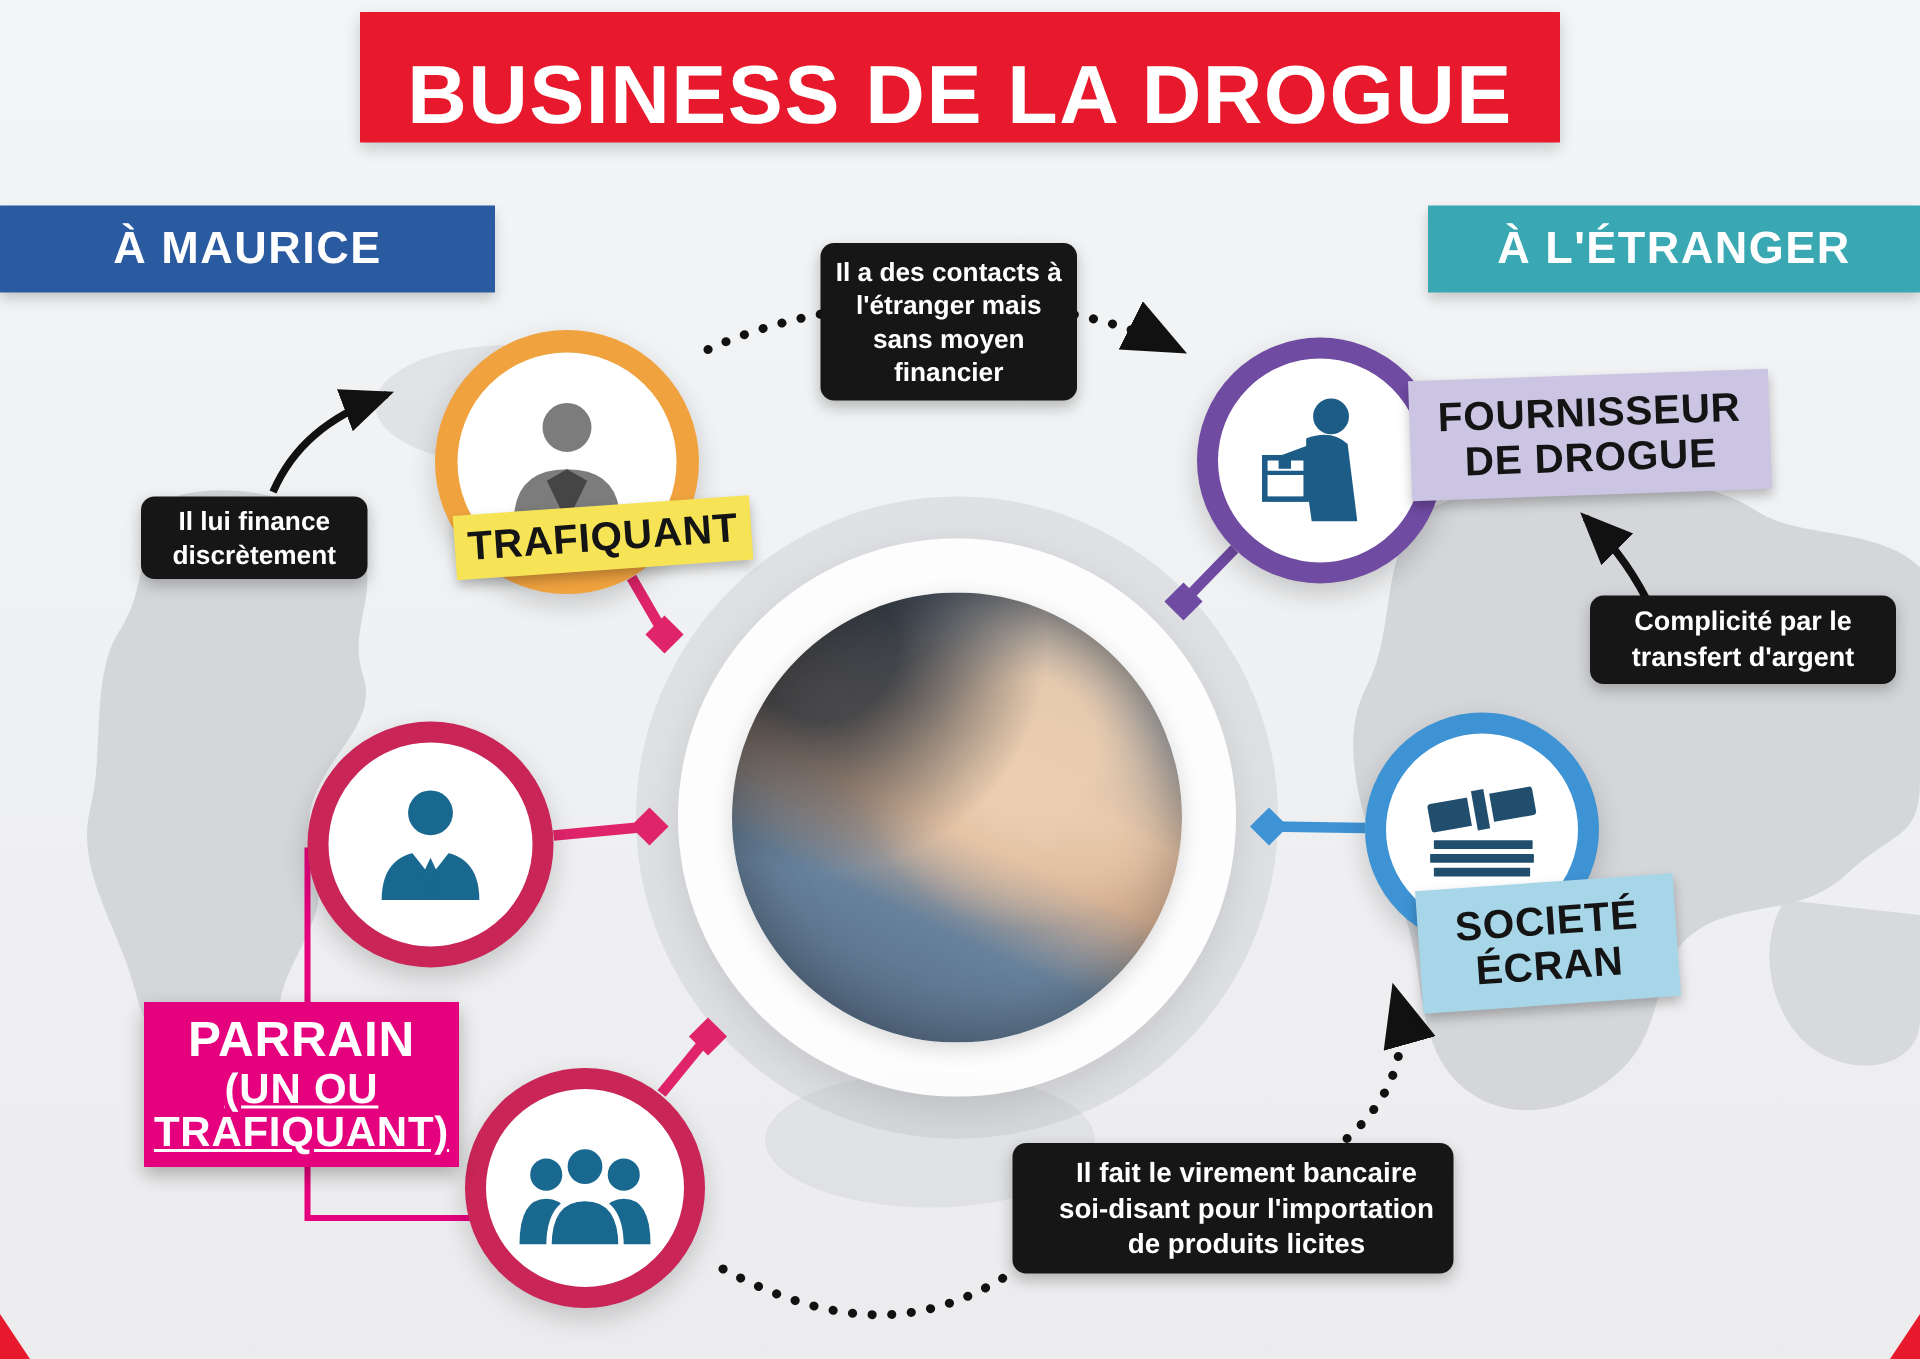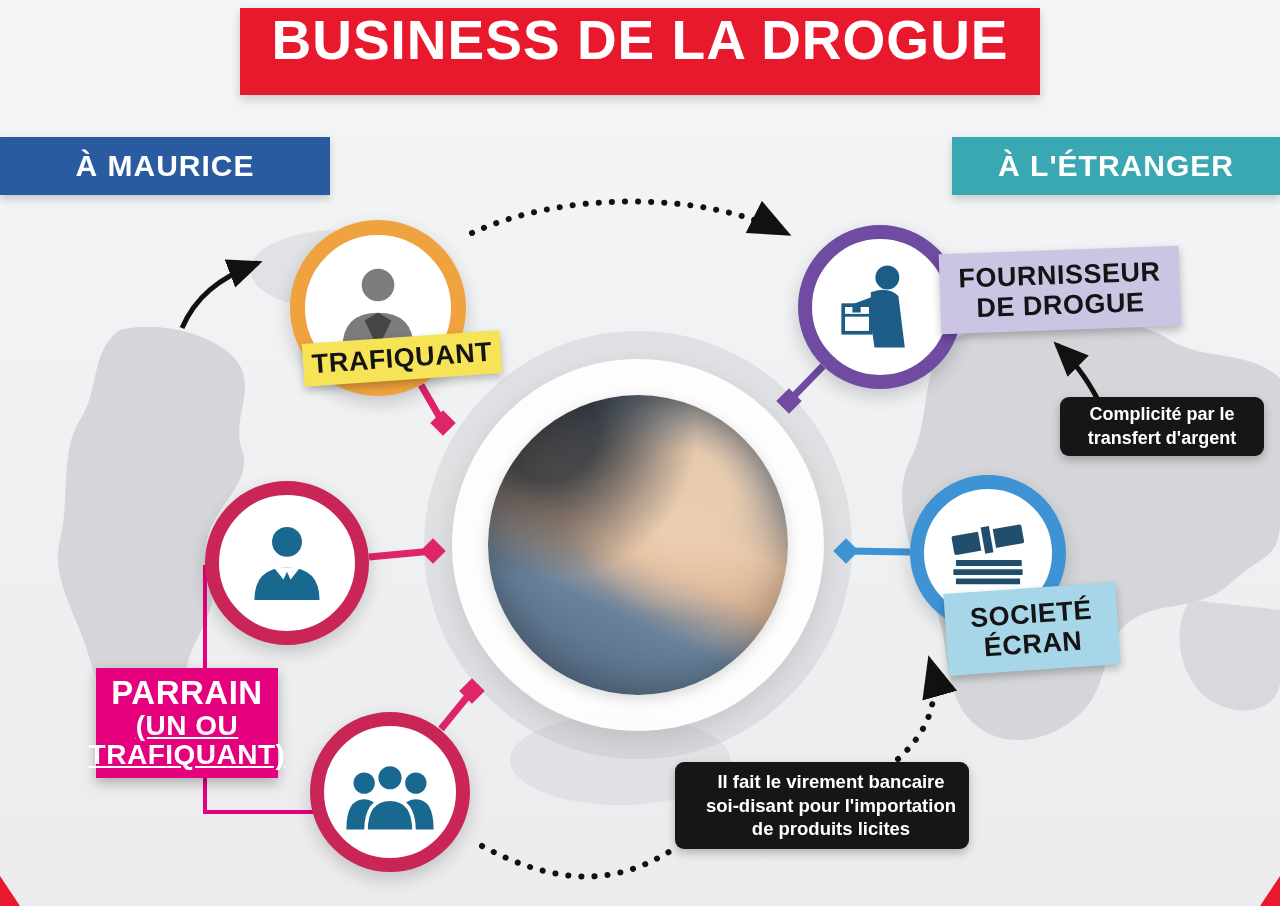--- a/index.html
+++ b/index.html
@@ -43,29 +43,29 @@
   
   .tag{position:absolute;z-index:6;font-weight:800;color:#141414;text-align:center;
        display:flex;align-items:center;justify-content:center;box-sizing:border-box;
        box-shadow:0 4px 8px rgba(0,0,0,0.25);letter-spacing:0.5px;}
   .tag-trafiquant{left:303px;top:337px;width:198px;height:43px;background:#f6e356;
                   transform:rotate(-4deg);font-size:27px;}
   .tag-fournisseur{left:940px;top:250px;width:240px;height:80px;background:#cbc5e3;
                    transform:rotate(-2deg);font-size:27px;line-height:1.12;padding:4px 10px;}
   .tag-societe{left:946px;top:588px;width:172px;height:82px;background:#a7d6e8;
                transform:rotate(-4deg);font-size:27px;line-height:1.12;padding:4px 8px;}
-  .tag-parrain{left:96px;top:668px;width:182px;height:110px;background:#e5007d;color:#fff;
+  .tag-parrain{left:96px;top:668px;width:210px;height:110px;background:#e5007d;color:#fff;
                flex-direction:column;box-shadow:0 5px 12px rgba(0,0,0,0.28);padding:6px 4px;}
   .tag-parrain .main{font-size:33px;font-weight:800;line-height:1.05;}
   .tag-parrain .sub{font-size:28px;font-weight:800;line-height:1.05;text-decoration:underline;}
 
   
   .title-banner{position:absolute;left:240px;top:8px;width:800px;height:87px;background:#e8192c;z-index:7;
                 color:#fff;font-size:55px;font-weight:800;letter-spacing:1px;
-                display:flex;align-items:flex-start;justify-content:center;box-shadow:0 4px 10px rgba(0,0,0,0.18);}
+                display:flex;align-items:flex-end;justify-content:center;box-shadow:0 4px 10px rgba(0,0,0,0.18);}
   .region-banner{position:absolute;top:122px;height:58px;z-index:7;color:#fff;font-size:30px;font-weight:800;
                  letter-spacing:1px;display:flex;align-items:center;justify-content:center;
                  box-shadow:0 4px 8px rgba(0,0,0,0.18);margin-top:15px;}
   .banner-maurice{left:0;width:330px;background:#2a5aa0;}
   .banner-etranger{left:952px;width:328px;background:#39a8b2;}
 
   
   .corner{position:absolute;bottom:0;width:0;height:0;z-index:7;}
   .corner-left{left:0;border-bottom:30px solid #e8192c;border-right:20px solid transparent;}
   .corner-right{right:0;border-bottom:30px solid #e8192c;border-left:20px solid transparent;}
@@ -180,20 +180,26 @@
         <path d="M0,0 L7,3 L0,6 Z" fill="#111"></path>
       </marker>
     </defs>
     <path d="M182,328 C195,298 218,278 258,263" stroke="#111" stroke-width="5" fill="none" marker-end="url(#ah)"></path>
     <path d="M472,233 C560,192 700,190 786,233" stroke="#111" stroke-width="6" fill="none" stroke-linecap="round" stroke-dasharray="0.1 13" marker-end="url(#ah)"></path>
     <path d="M1098,400 C1085,375 1072,360 1057,345" stroke="#111" stroke-width="5" fill="none" marker-end="url(#ah)"></path>
     <path d="M898,759 C928,732 941,700 930,661" stroke="#111" stroke-width="6" fill="none" stroke-linecap="round" stroke-dasharray="0.1 13" marker-end="url(#ah)"></path>
     <path d="M482,846 C560,888 618,884 672,850" stroke="#111" stroke-width="6" fill="none" stroke-linecap="round" stroke-dasharray="0.1 13"></path>
   </svg>
 
+  <div class="callout callout-contacts">
+    <span>Il a des contacts à l'étranger mais sans moyen financier</span>
+  </div>
+  <div class="callout callout-finance">
+    <span>Il lui finance discrètement</span>
+  </div>
   <div class="callout callout-complicite">
     <span>Complicité par le transfert d'argent</span>
   </div>
   <div class="callout callout-virement">
     <span>Il fait le virement bancaire soi-disant pour l'importation de produits licites</span>
   </div>
 
   <div class="tag tag-trafiquant">
     <span>TRAFIQUANT</span>
   </div>

